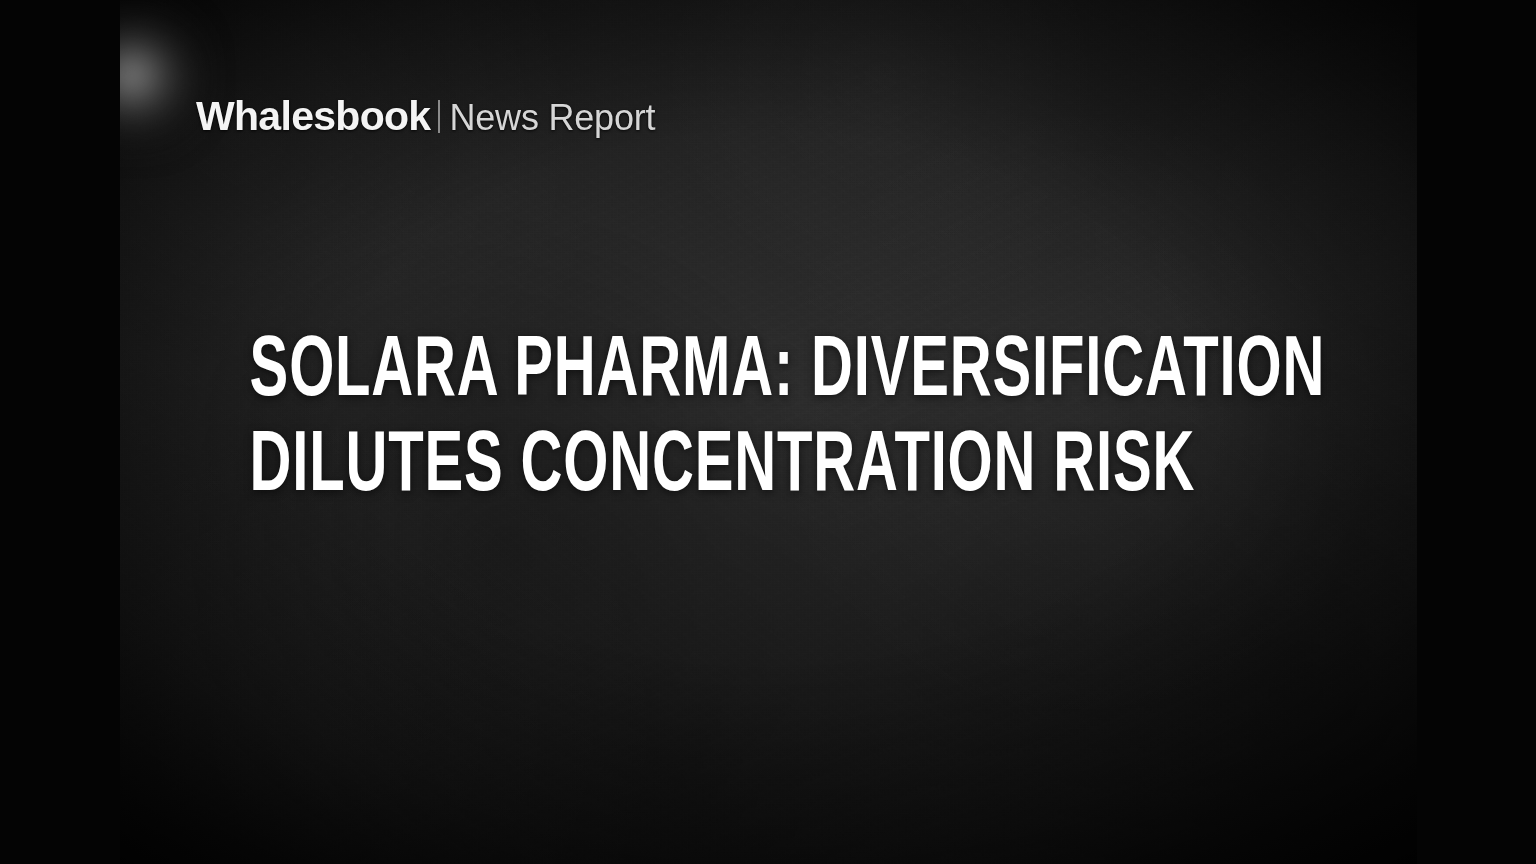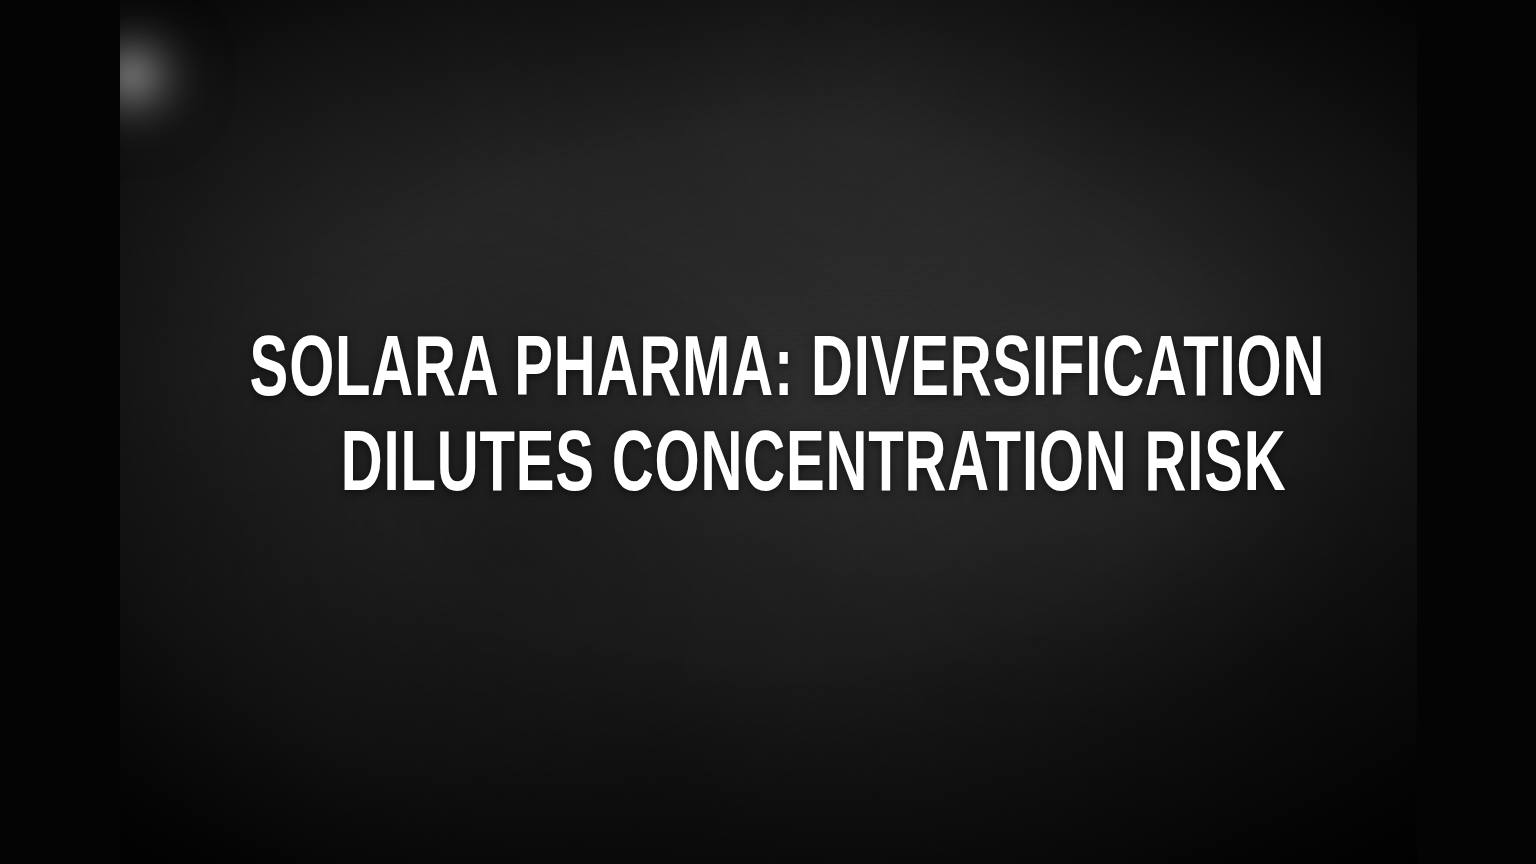--- a/index.html
+++ b/index.html
@@ -179,21 +179,21 @@
     text-shadow: 0 1px 3px rgba(0,0,0,.85);
   }
 
   
   #headline {
     position: absolute;
     left: 0;
     right: 0;
     top: 318px;
     z-index: 6;
-    text-align: right;
+    text-align: left;
   }
 
   .headline-line {
     display: block;
     font-family: "Liberation Sans", sans-serif;
     font-weight: 700;
     font-size: 86px;
     line-height: 95px;
     letter-spacing: 1.2px;
     color: #ffffff;
@@ -215,19 +215,24 @@
     <div id="stage-vignette"></div>
   </div>
 
   <div id="corner-glow"></div>
 
   <div id="left-bar">
     <div id="left-bar-fill"></div>
   </div>
   <div id="right-bar"></div>
 
+  <div id="brand-header">
+    <span id="brand-name">Whalesbook</span>
+    <span id="brand-divider"></span>
+    <span id="brand-kicker">News Report</span>
+  </div>
 
   <div id="headline">
     <span class="headline-line">SOLARA PHARMA: DIVERSIFICATION</span>
     <span class="headline-line">DILUTES CONCENTRATION RISK</span>
   </div>
 
 </div>
 
 </body></html>

